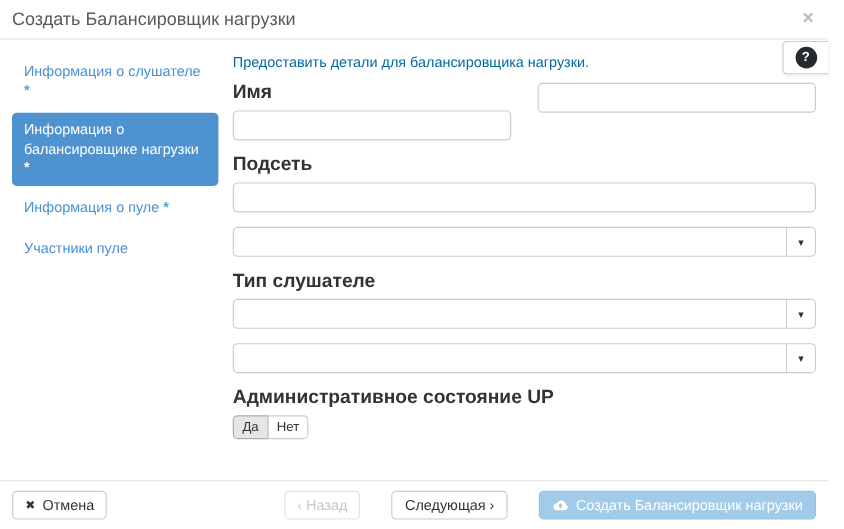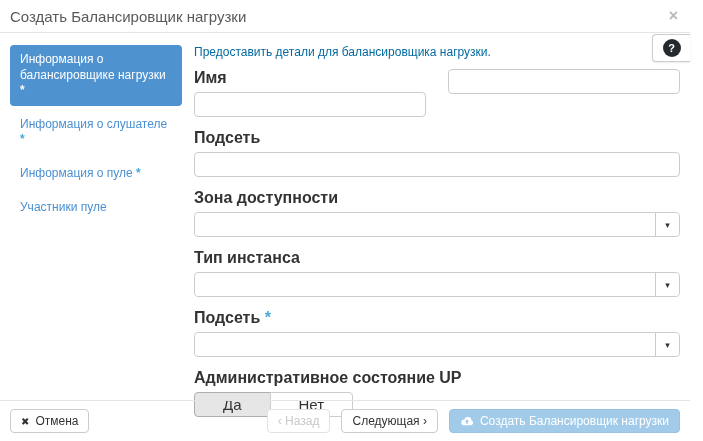--- a/index.html
+++ b/index.html
@@ -67,66 +67,66 @@
   .caret-btn {
     width:24px; flex:none; border:none; border-left:1px solid #ccc;
     background:#fff; border-radius:0 4px 4px 0;
     display:flex; align-items:center; justify-content:center;
     font-size:9px; color:#333; cursor:pointer; font-family:inherit;
   }
 
   
   .toggle-group { display:inline-flex; }
   .toggle-btn {
-    font-family:inherit; font-size:15px; color:#333;
-    padding:3px 28px; background:#fff; border:1px solid #ccc; cursor:pointer;
+    font-family:inherit; font-size:11px; color:#333;
+    padding:3px 7px; background:#fff; border:1px solid #ccc; cursor:pointer;
   }
   .toggle-btn.on { background:#e6e6e6; border-color:#adadad; }
   .toggle-btn:first-child { border-radius:4px 0 0 4px; }
   .toggle-btn:last-child { border-radius:0 4px 4px 0; margin-left:-1px;text-align:center; }
 
   
   .modal-footer {
     position:absolute; left:0; right:0; bottom:0; height:41px;
     border-top:1px solid #e5e5e5; padding:8px 10px;
     display:flex; justify-content:space-between; align-items:center;
   }
   .btn {
     font-family:inherit; font-size:12px; color:#333;
     background:#fff; border:1px solid #ccc; border-radius:4px;
     padding:4px 10px; cursor:pointer; display:inline-flex; align-items:center; gap:6px;
   }
   .btn .x-icon { font-size:10px; }
   .btn-back { color:#c8c8c8; border-color:#e2e2e2; cursor:default; }
-  .footer-right { display:flex; gap:11px; }
+  .footer-right { display:flex; gap:26px; }
   .btn-primary { background:#a2cbea; border-color:#97c2e4; color:#fff; }
 </style>
 </head>
 <body>
 
 <div class="modal">
 
   <div class="modal-header">
     <h1 class="modal-title">Создать Балансировщик нагрузки</h1>
     <button class="close-x">×</button>
   </div>
 
   <div class="modal-body">
 
     <div class="help-btn">
       <span class="help-circle">?</span>
     </div>
 
     <div class="sidebar">
+      <div class="tab">
+        <span>Информация о слушателе</span>
+        <span class="req">*</span>
+      </div>
       <div class="tab active">
         <span>Информация о балансировщике нагрузки</span>
-        <span class="req">*</span>
-      </div>
-      <div class="tab">
-        <span>Информация о слушателе</span>
         <span class="req">*</span>
       </div>
       <div class="tab">
         <span>Информация о пуле</span>
         <span class="req">*</span>
       </div>
       <div class="tab">
         <span>Участники пуле</span>
         <span class="req"></span>
       </div>
@@ -144,37 +144,35 @@
           <input class="text-input" type="text" value="" style="">
         </div>
       </div>
 
       <div class="form-group">
         <label><span>Подсеть</span></label>
         <input class="text-input" type="text" value="" style="">
       </div>
 
       <div class="form-group">
-        <label><span>Зона доступности</span></label>
         <div class="combo">
           <input class="combo-input" type="text" value="" style="">
           <button class="caret-btn">▾</button>
         </div>
       </div>
 
       <div class="form-group">
-        <label><span>Тип инстанса</span></label>
+        <label><span>Тип слушателе</span></label>
         <div class="combo">
           <input class="combo-input" type="text" value="" style="">
           <button class="caret-btn">▾</button>
         </div>
       </div>
 
       <div class="form-group">
-        <label><span>Подсеть</span> <span class="req">*</span></label>
         <div class="combo">
           <input class="combo-input" type="text" value="" style="">
           <button class="caret-btn">▾</button>
         </div>
       </div>
 
       <div class="form-group">
         <label><span>Административное состояние UP</span></label>
         <div class="toggle-group">
           <button class="toggle-btn on">Да</button>

